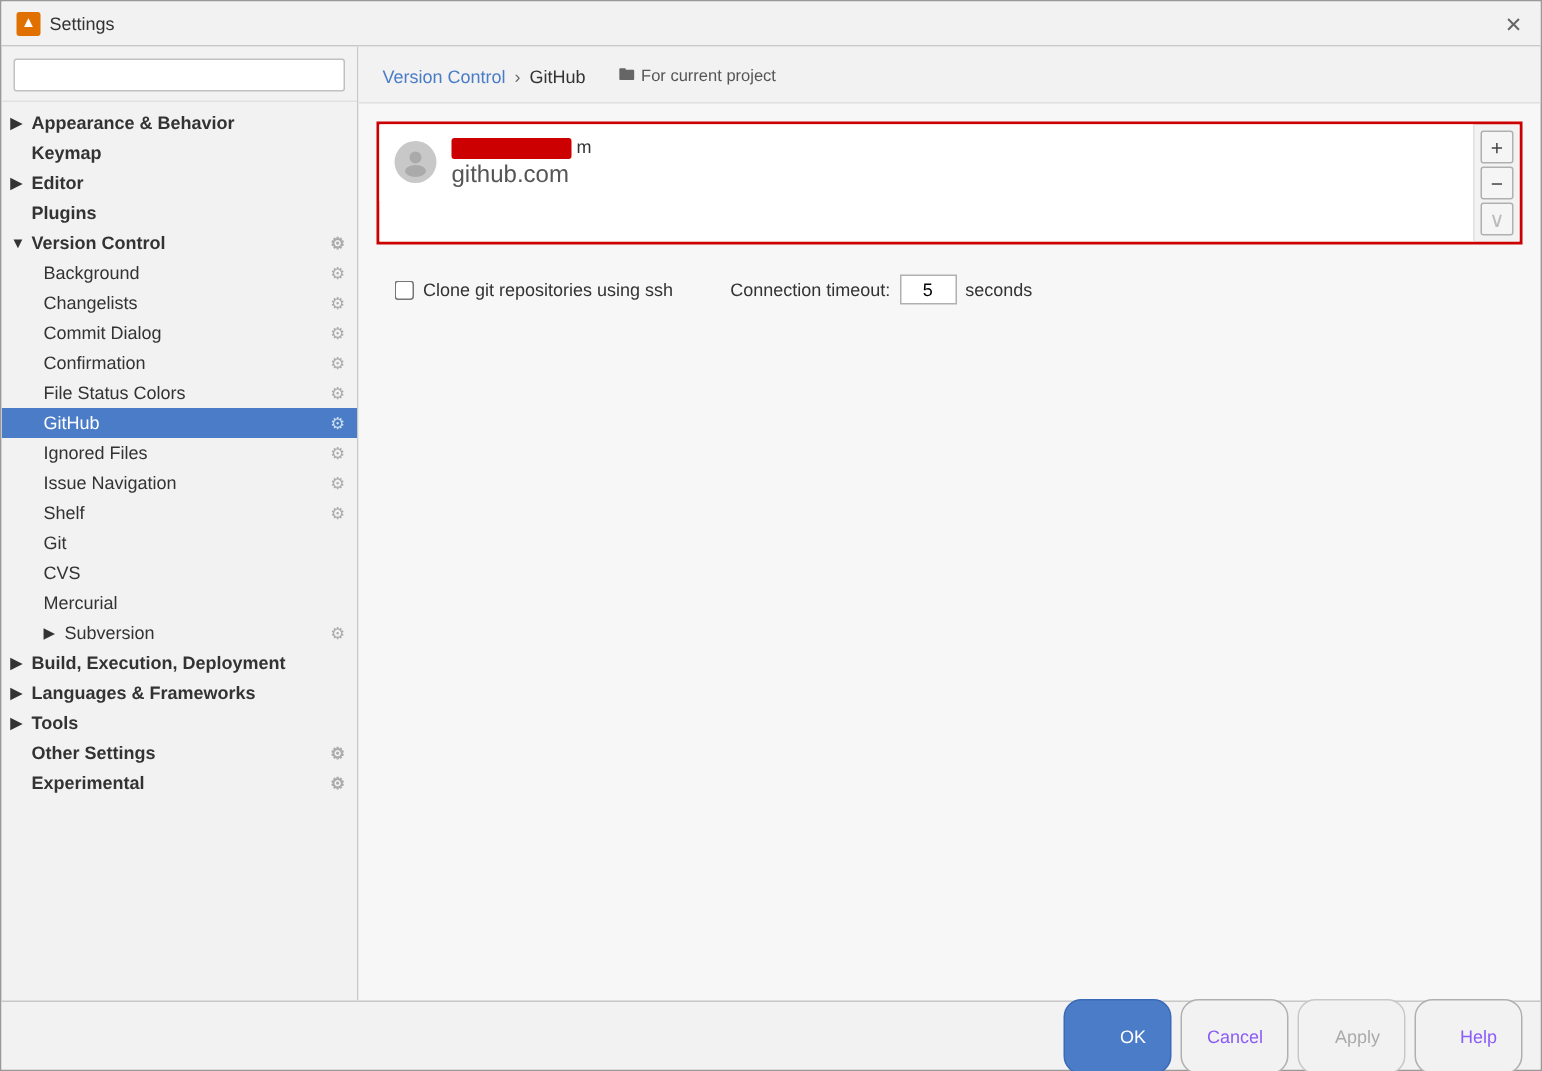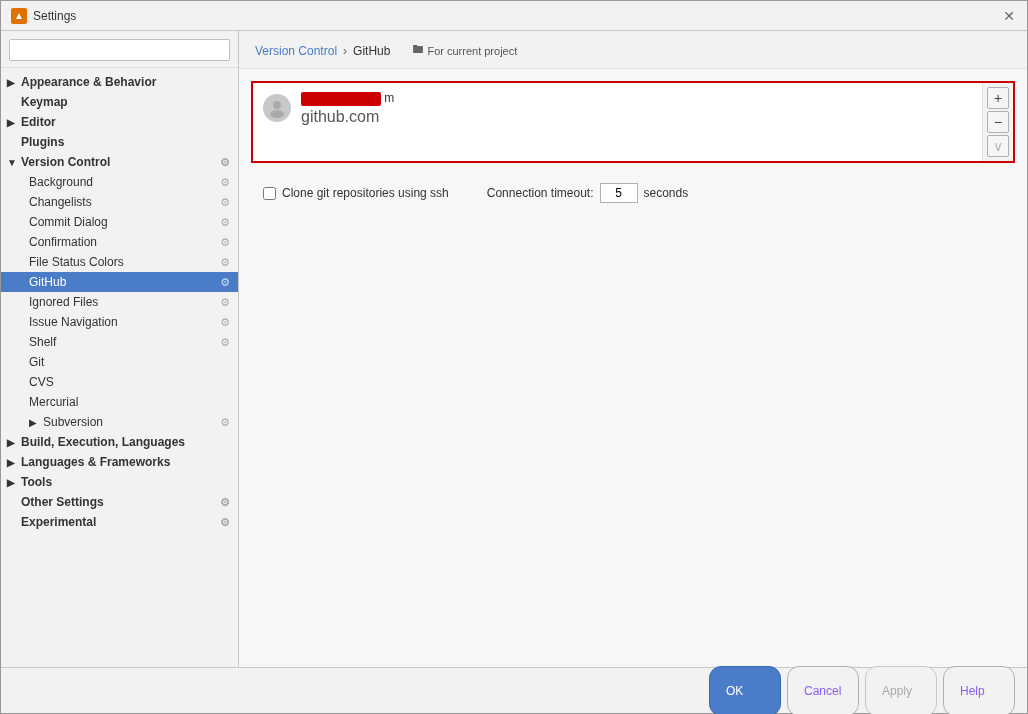--- a/index.html
+++ b/index.html
@@ -299,21 +299,21 @@
       justify-content: flex-end;
       gap: 6px;
       height: 46px;
     }
     .btn {
       padding: 17px 16px;
       font-size: 12px;
       cursor: pointer;
       border-radius: 12px;
       min-width: 72px;
-      text-align: left;
+      text-align: right;
     }
     .btn-primary {
       background: #4a7cc7;
       color: white;
       border: 1px solid #3a6ab7;
     }
     .btn-default {
       background: #f2f2f2;
       color: #8b5cf6;
       border: 1px solid #b0b0b0;
@@ -442,21 +442,21 @@
         </div>
 
         <div class="nav-item child">
           <span class="arrow">▶</span>
           <span>Subversion</span>
           <span class="settings-icon">⚙</span>
         </div>
 
         <div class="nav-item parent">
           <span class="arrow">▶</span>
-          <span>Build, Execution, Languages</span>
+          <span>Build, Execution, Deployment</span>
         </div>
 
         <div class="nav-item parent">
           <span class="arrow">▶</span>
           <span>Languages &amp; Frameworks</span>
         </div>
 
         <div class="nav-item parent">
           <span class="arrow">▶</span>
           <span>Tools</span>

